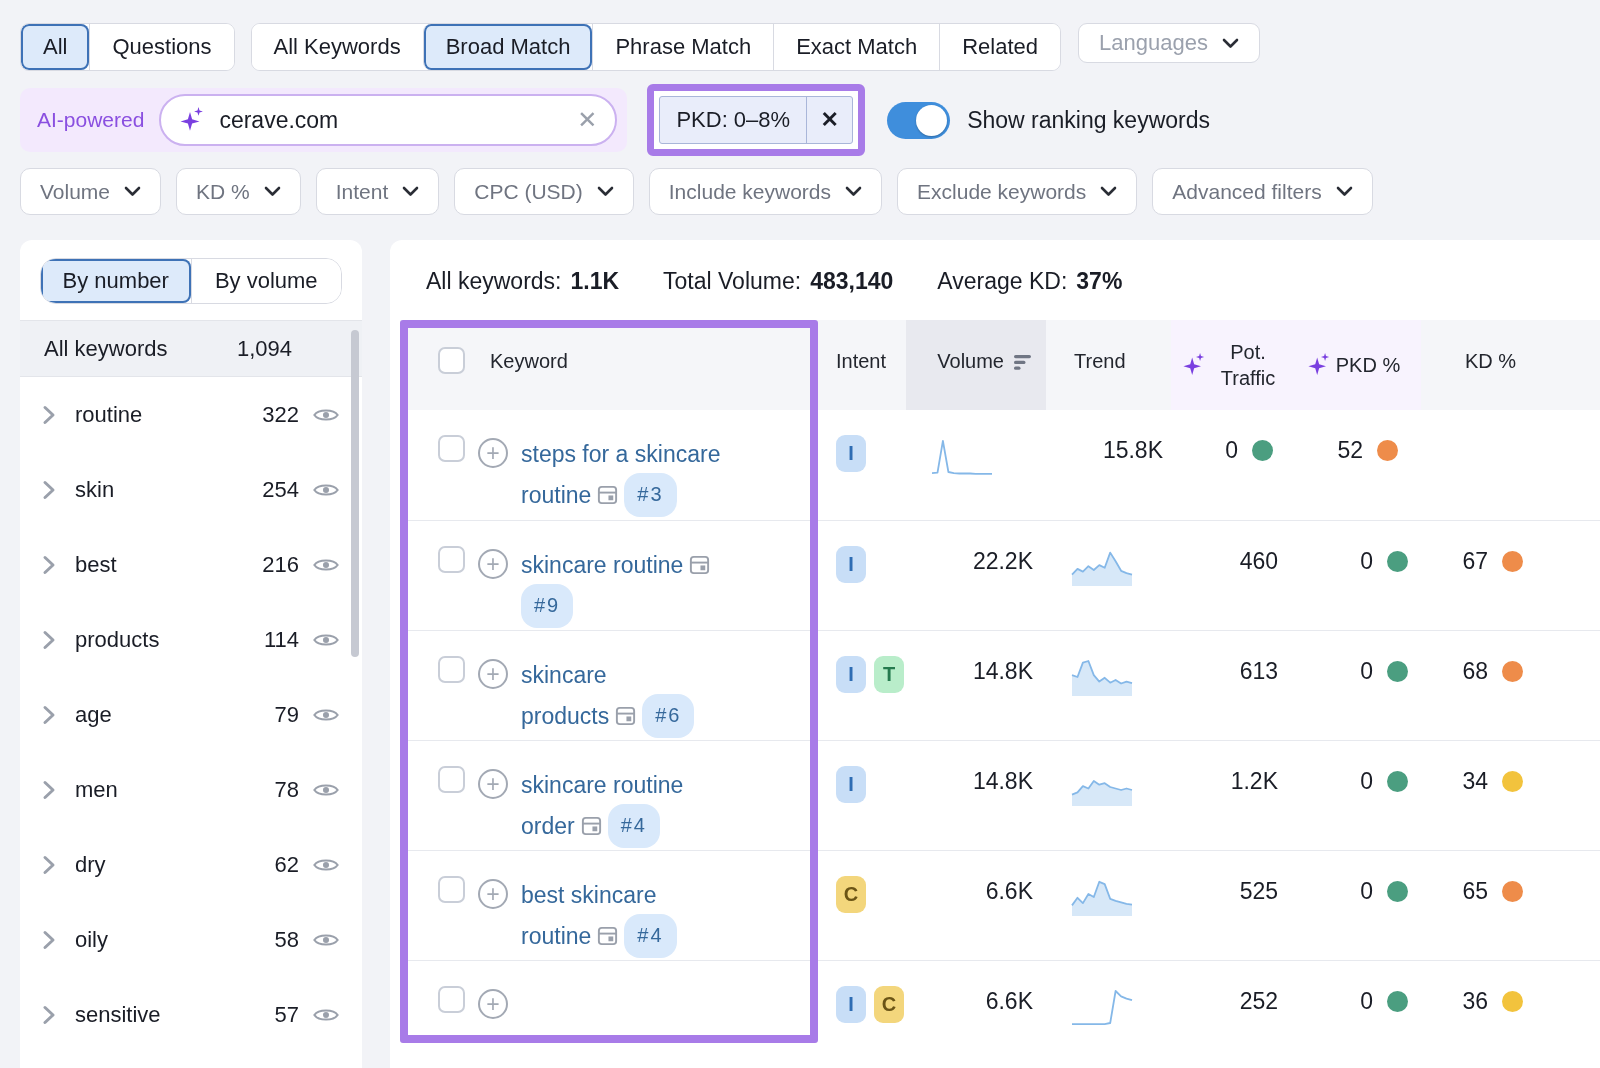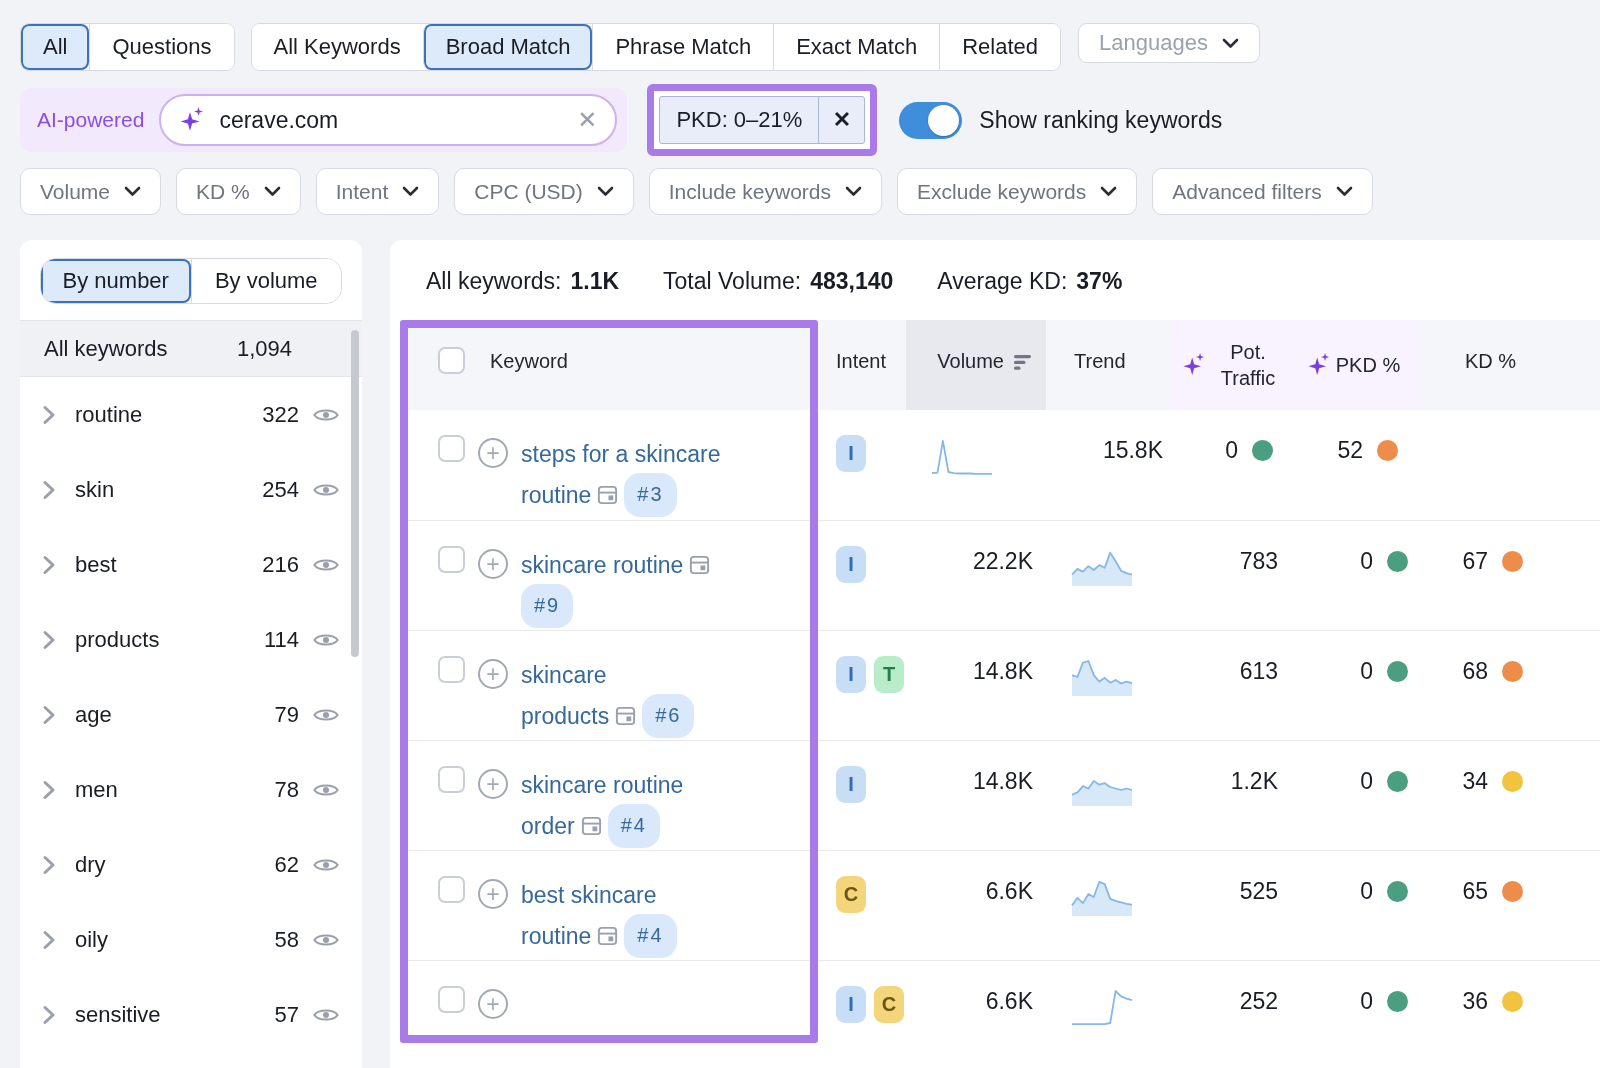--- a/index.html
+++ b/index.html
@@ -218,21 +218,21 @@
         <svg width="27" height="30" viewBox="0 0 27 30">
             <path d="M11 7 L13.1 14.3 L20.5 16.4 L13.1 18.5 L11 25.8 L8.9 18.5 L1.5 16.4 L8.9 14.3 Z" fill="#7a3fe0"></path>
             <path d="M19.5 2 L20.5 5.4 L23.9 6.4 L20.5 7.4 L19.5 10.8 L18.5 7.4 L15.1 6.4 L18.5 5.4 Z" fill="#7a3fe0"></path>
           </svg>
         <span class="query">cerave.com</span>
         <span class="clear-x">✕</span>
       </div>
     </div>
     <div class="pkd-frame">
       <div class="pkd-chip">
-        <span class="pkd-text">PKD: 0–21%</span>
+        <span class="pkd-text">PKD: 0–8%</span>
         <span class="pkd-x">✕</span>
       </div>
     </div>
     <div class="toggle">
         <div class="knob"></div>
       </div>
     <span class="toggle-label">Show ranking keywords</span>
   </div>
 
   <div class="filters-row" id="filters">
@@ -508,21 +508,21 @@
                 </svg><span class="rank-pill">#9</span></span>
             </div>
             <div class="td-intent">
               <span class="badge I">I</span>
             </div>
             <div class="td td-volume">22.2K</div>
             <div class="td-trend"><svg width="64" height="42" viewBox="0 0 64 42">
                 <polygon points="2,40 2.0,28.6 7.5,22.9 12.9,25.6 18.4,20.2 23.8,24.0 29.3,19.1 34.7,21.8 40.2,6.6 45.6,15.3 51.1,24.8 56.5,27.1 62.0,28.6 62,40" fill="#d7e8f8"></polygon>
                 <polyline points="2.0,28.6 7.5,22.9 12.9,25.6 18.4,20.2 23.8,24.0 29.3,19.1 34.7,21.8 40.2,6.6 45.6,15.3 51.1,24.8 56.5,27.1 62.0,28.6" fill="none" stroke="#85b8e8" stroke-width="1.8" stroke-linejoin="round"></polyline>
               </svg></div>
-            <div class="td td-pot">783</div>
+            <div class="td td-pot">460</div>
             <div class="td td-pkd">
               <span>0</span>
               <span class="dot green"></span>
             </div>
             <div class="td td-kd">
               <span>67</span>
               <span class="dot orange"></span>
             </div>
           </div>
           <div class="tr row">

